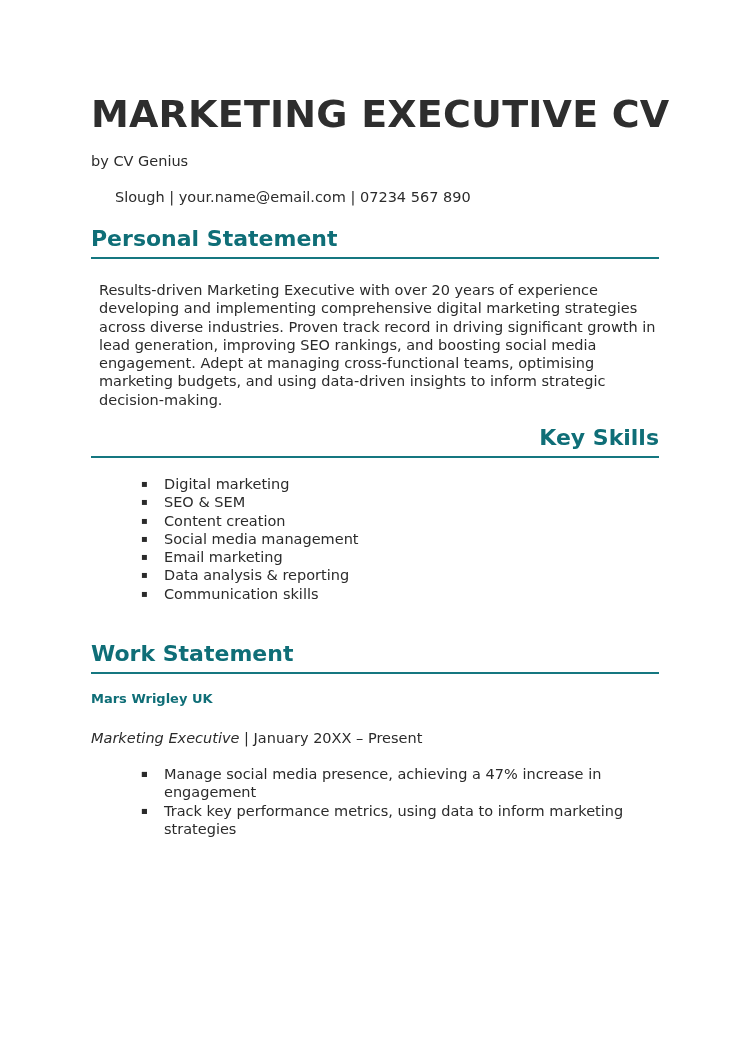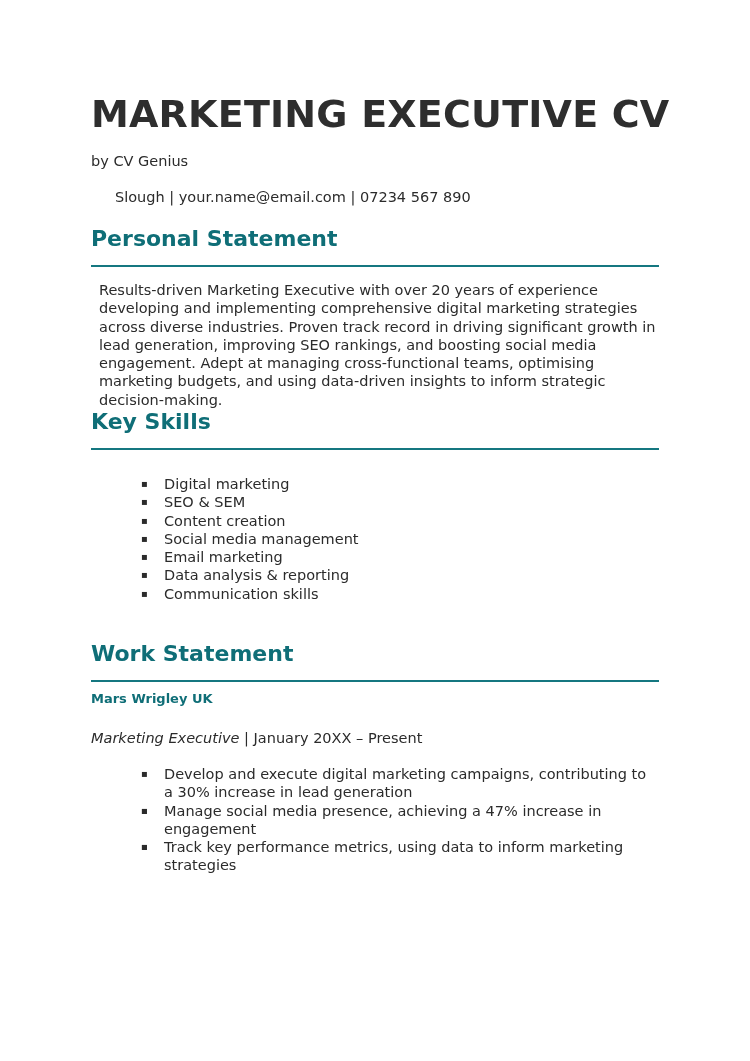--- a/index.html
+++ b/index.html
@@ -2,55 +2,55 @@
 <html><head>
 <meta charset="utf-8">
 <style>
   html, body { margin:0; padding:0; background:#ffffff; }
   body { width:750px; height:1061px; position:relative; overflow:hidden;
          font-family:"DejaVu Sans", sans-serif; color:#2b2b2b; }
   .page { position:absolute; left:91px; top:0; width:568px; }
   .title { position:absolute; top:92px; left:0; margin:0; font-size:38px; font-weight:bold; color:#2e2e2e; letter-spacing:0.2px; white-space:nowrap; }
   .byline { position:absolute; top:153px; left:0; font-size:14.5px;text-align:right; }
   .contact { position:absolute; top:189px; left:0; font-size:14.5px;margin-left:24px; }
-  .section-h { position:absolute; left:0; width:568px; margin:0; font-size:22px; font-weight:bold; color:#0f6e77; padding-bottom:12px; border-bottom:2px solid #157780; line-height:28px; }
+  .section-h { position:absolute; left:0; width:568px; margin:0; font-size:22px; font-weight:bold; color:#0f6e77; padding-bottom:4px; border-bottom:2px solid #157780; line-height:28px; }
   .para { position:absolute; left:4px; width:568px; font-size:14.5px; line-height:18.3px; margin:4px; }
   ul.bullets { position:absolute; left:0; width:568px; margin:0; padding:0; list-style:none; }
   ul.bullets li { position:relative; padding-left:73px; font-size:14.5px; line-height:18.3px; }
   ul.bullets li .dot { position:absolute; left:50px; top:0; font-size:10px; line-height:18.3px; }
   .company { position:absolute; left:0; top:691px; font-size:13px; font-weight:bold; color:#0f6e77; margin:0; }
   .role-line { position:absolute; left:0; top:730px; font-size:14.5px; }
   .role-line em { font-style:italic; }
 </style>
 </head>
 <body>
 
 <div class="page">
   <h1 class="title">MARKETING EXECUTIVE CV</h1>
   <div class="byline">by CV Genius</div>
   <div class="contact">Slough | your.name@email.com | 07234 567 890</div>
 
   <h2 class="section-h" style="top:225px;">Personal Statement</h2>
   <p class="para" style="top:277px;">Results-driven Marketing Executive with over 20 years of experience developing and implementing comprehensive digital marketing strategies across diverse industries. Proven track record in driving significant growth in lead generation, improving SEO rankings, and boosting social media engagement. Adept at managing cross-functional teams, optimising marketing budgets, and using data-driven insights to inform strategic decision-making.</p>
 
-  <h2 class="section-h" style="top:408px;">Key Skills</h2>
+  <h2 class="section-h" style="top:424px;text-align:right;">Key Skills</h2>
   <ul class="bullets" style="top:475px;">
     <li><span class="dot">▪</span><span>Digital marketing</span></li>
     <li><span class="dot">▪</span><span>SEO &amp; SEM</span></li>
     <li><span class="dot">▪</span><span>Content creation</span></li>
     <li><span class="dot">▪</span><span>Social media management</span></li>
     <li><span class="dot">▪</span><span>Email marketing</span></li>
     <li><span class="dot">▪</span><span>Data analysis &amp; reporting</span></li>
     <li><span class="dot">▪</span><span>Communication skills</span></li>
   </ul>
 
   <h2 class="section-h" style="top:640px;">Work Statement</h2>
   <h3 class="company">Mars Wrigley UK</h3>
   <div class="role-line"><em>Marketing Executive</em><span style="white-space:pre;"> | </span><span>January 20XX – Present</span></div>
 
   <ul class="bullets" style="top:765px;">
-    <li><span class="dot">▪</span><span>Develop and execute digital marketing campaigns, contributing to a 30% increase in lead generation</span></li>
+    <li><span class="dot">▪</span></li>
     <li><span class="dot">▪</span></li>
     <li><span class="dot">▪</span><span>Manage social media presence, achieving a 47% increase in engagement</span></li>
     <li><span class="dot">▪</span></li>
     <li><span class="dot">▪</span><span>Track key performance metrics, using data to inform marketing strategies</span></li>
   </ul>
 </div>
 
 </body></html>

